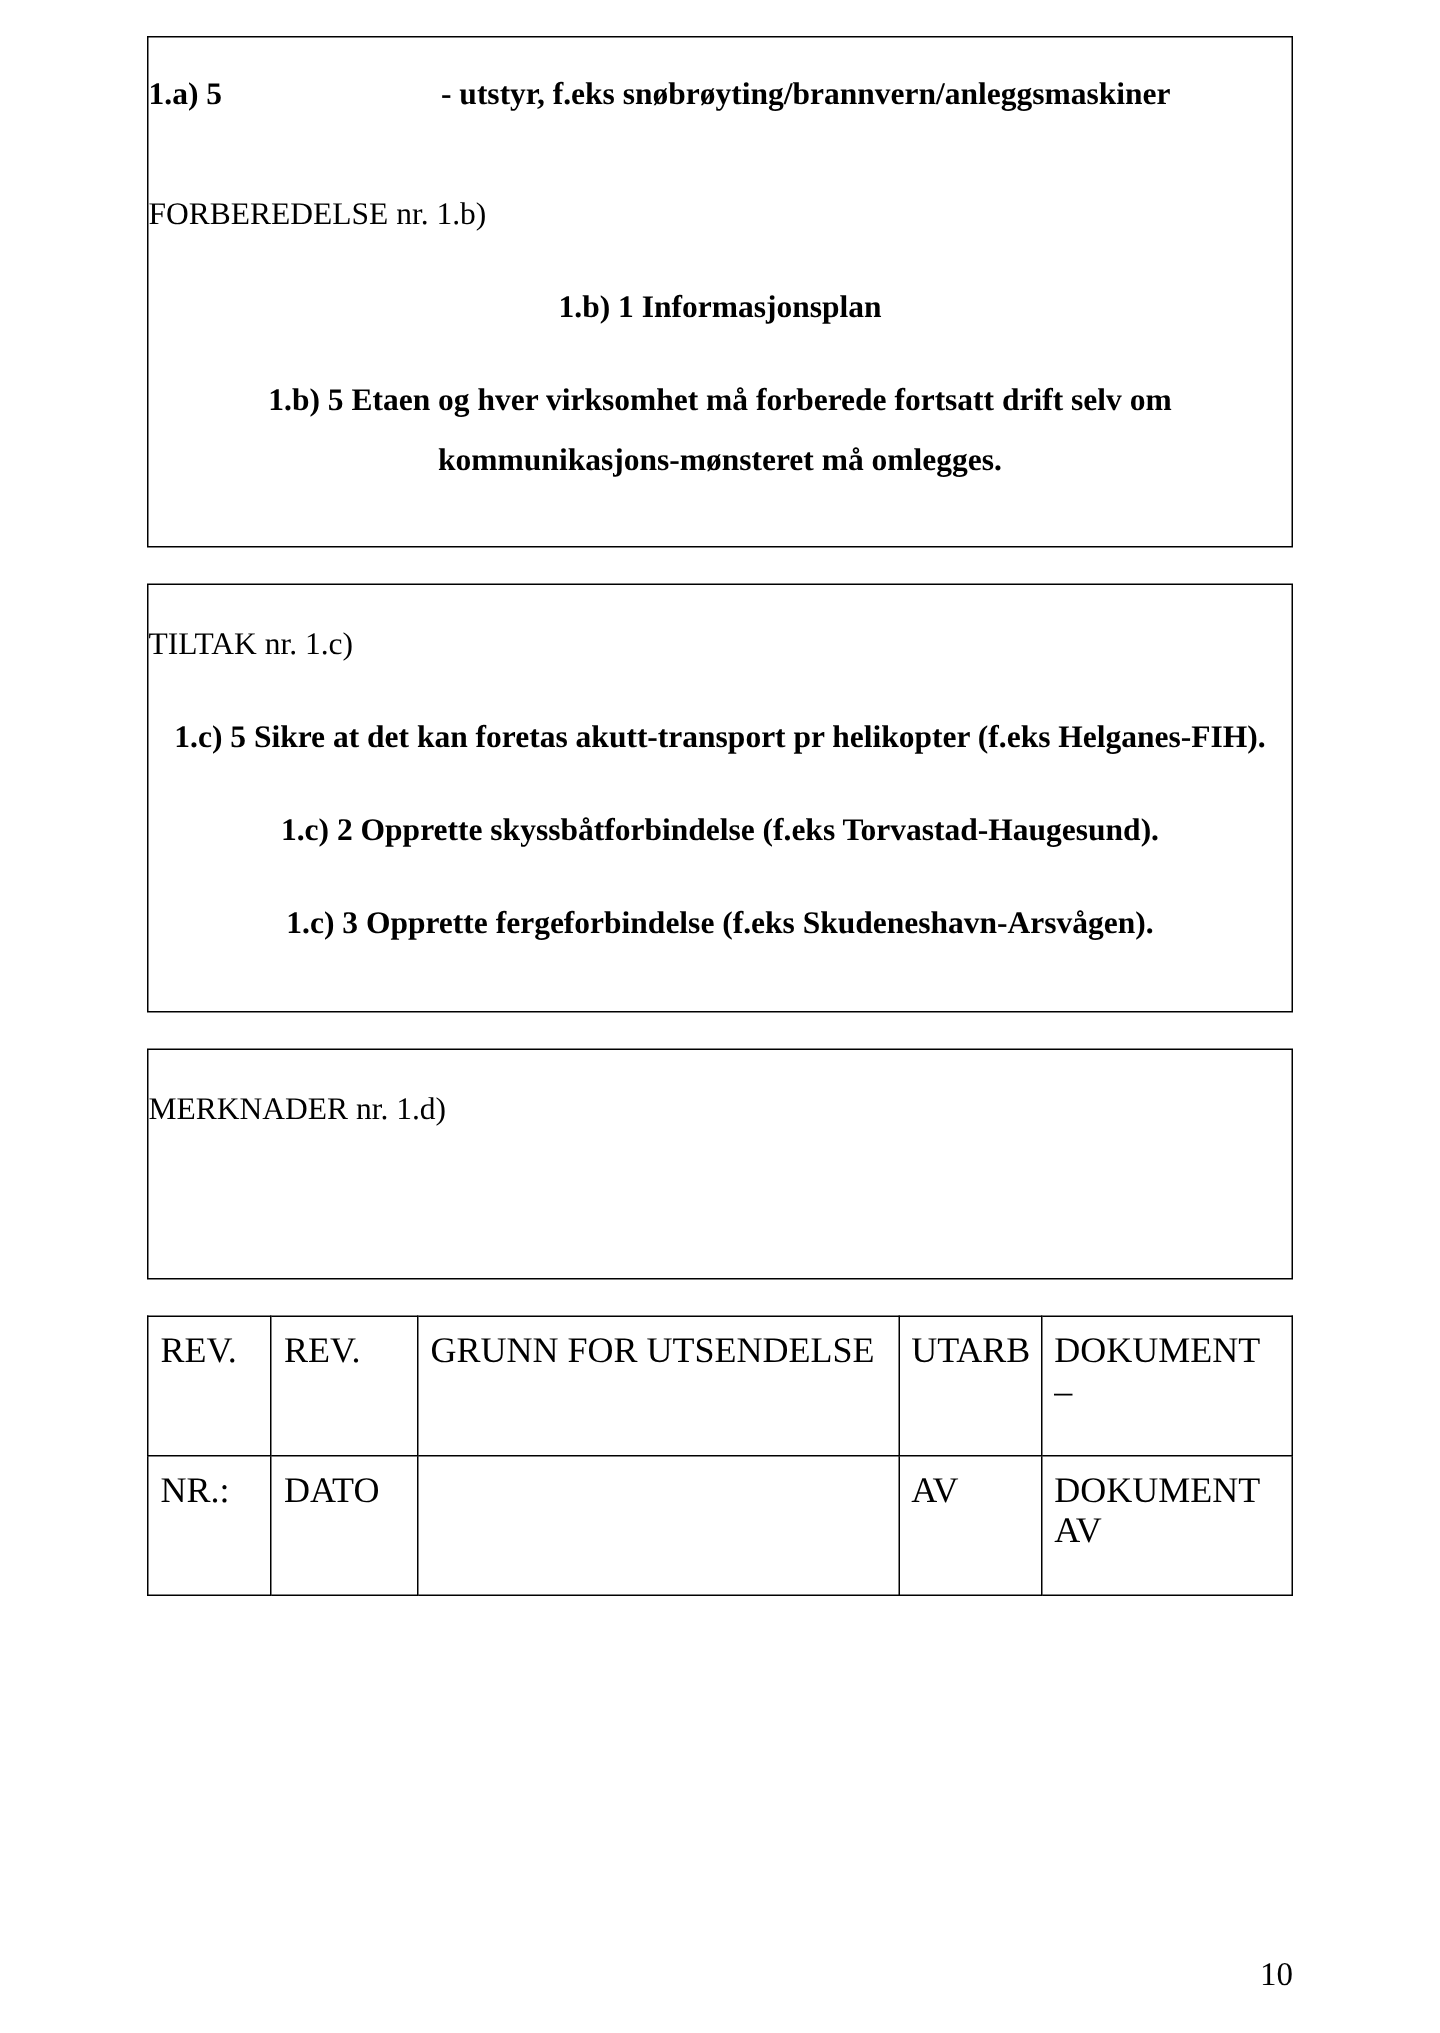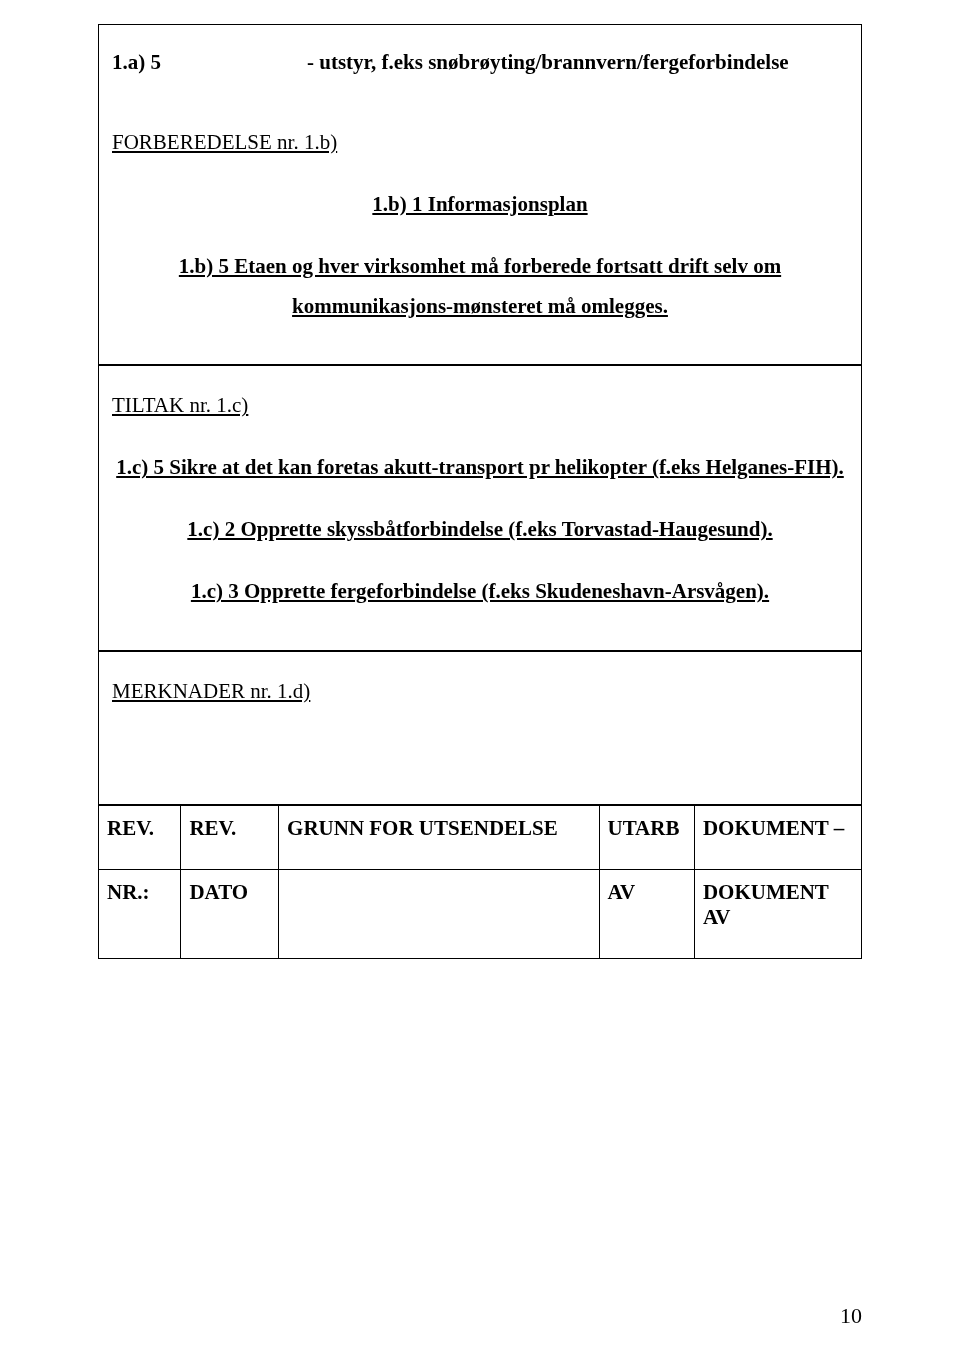--- a/index.html
+++ b/index.html
@@ -1,48 +1,48 @@
 <!DOCTYPE html>
 <html><head>
 <meta charset="utf-8">
 <style>
   * { box-sizing: border-box; margin: 0; padding: 0; }
   html, body { width: 960px; background: #fff; font-family: "Book Antiqua", Palatino, "Palatino Linotype", Georgia, serif; color: #000; }
   .page { width: 960px; min-height: 1355px; padding: 24px 98px 40px 98px; position: relative; }
 
-  .box { border: 1px solid #000; padding: 16px 13px; }
-  .box p { margin: 22px 0; text-decoration: underline; }
+  .box { border: 1px solid #000; padding: 16px 0; margin-bottom: 24px; }
+  .box p { margin: 22px 0; }
   .sec-title { font-weight: 400; }
 
   .row-1a { display: flex; margin: 2px 0 40px 0; font-weight: 700; }
   .row-1a .left { width: 195px; }
 
   .bold { font-weight: 700; text-align: center; }
   .fs { font-size: 21px; line-height: 1.9; }
 
   
-  .tbl { width: 100%; border-collapse: collapse; table-layout: fixed; font-weight: 700; font-size: 21px; }
+  .tbl { width: 100%; border-collapse: collapse; table-layout: fixed; font-weight: 400; font-size: 24px; }
   .tbl td { border: 1px solid #000; padding: 10px 8px 28px 8px; vertical-align: top; }
   .col-nr   { width: 10.8%; }
   .col-dato { width: 12.8%; }
   .col-grn  { width: 42%; }
   .col-ut   { width: 12.5%; }
   .col-doc  { width: 21.9%; }
 
   .page-num { position: absolute; right: 98px; bottom: 26px; font-size: 22px; }
 </style>
 </head>
 <body>
 
 <div class="page">
 
   <div class="box fs">
     <div class="row-1a">
       <span class="left">1.a) 5</span>
-      <span>- utstyr, f.eks snøbrøyting/brannvern/fergeforbindelse</span>
+      <span>- utstyr, f.eks snøbrøyting/brannvern/anleggsmaskiner</span>
     </div>
     <p class="sec-title">FORBEREDELSE  nr. 1.b)</p>
     <p class="bold">1.b) 1 Informasjonsplan</p>
     <p class="bold">1.b) 5 Etaen og hver virksomhet må forberede fortsatt drift selv om kommunikasjons-mønsteret må omlegges.</p>
   </div>
 
   <div class="box fs">
     <p class="sec-title" style="margin-top:4px">TILTAK  nr. 1.c)</p>
     <p class="bold">1.c) 5 Sikre at det kan foretas akutt-transport pr helikopter (f.eks Helganes-FIH).</p>
     <p class="bold">1.c) 2 Opprette skyssbåtforbindelse (f.eks Torvastad-Haugesund).</p>

